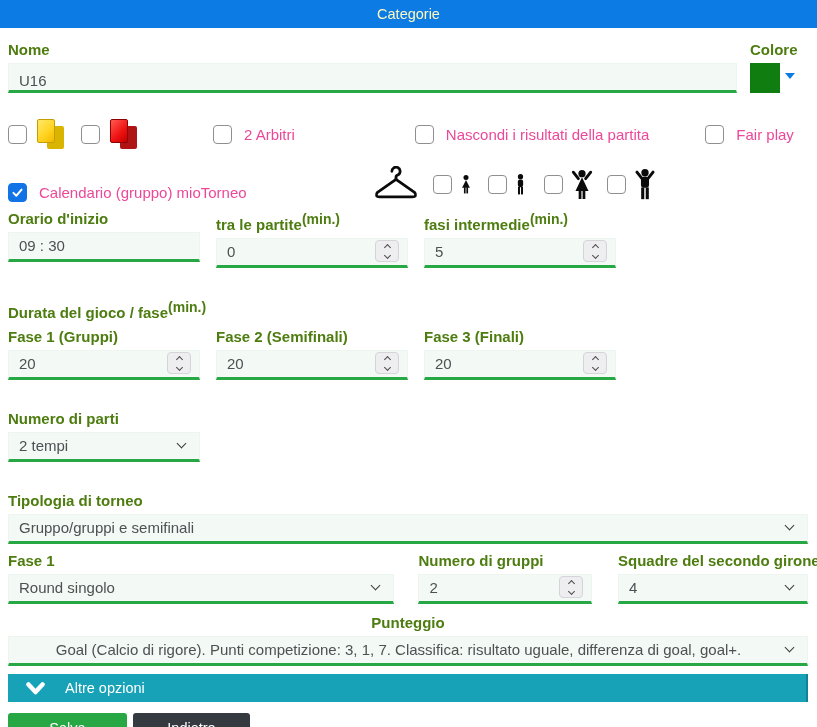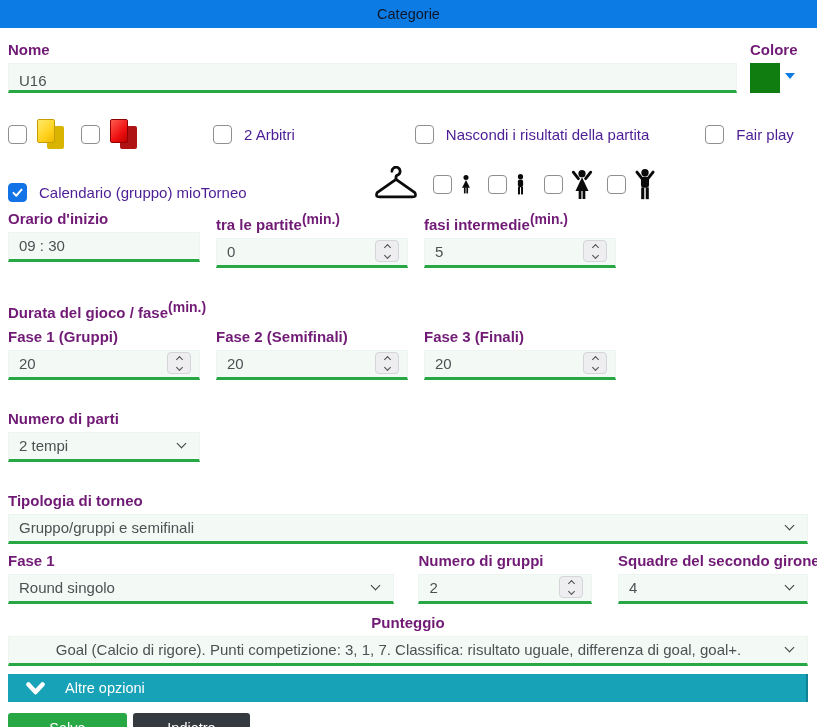--- a/index.html
+++ b/index.html
@@ -3,27 +3,27 @@
 <meta charset="utf-8">
 <style>
   * { box-sizing: border-box; margin: 0; padding: 0; }
   html,body { background:#fff; }
   body {
     width: 817px; height: 727px;
     font-family: "Liberation Sans", sans-serif;
     color: #212529; overflow: hidden;
   }
   .topbar {
-    height: 28px; background: #0d7be4; color: #0f172a;
+    height: 28px; background: #0d7be4; color: #fef9c3;
     display: flex; align-items: center; justify-content: center;
     font-size: 14.5px;
   }
   .page { padding: 13px 9px 0 8px; }
 
-  .lbl { font-weight: 700; font-size: 15px; color: #701a75; line-height: 18px; margin-bottom: 4px; white-space: nowrap; }
+  .lbl { font-weight: 700; font-size: 15px; color: #4d7c0f; line-height: 18px; margin-bottom: 4px; white-space: nowrap; }
   .sup { font-size: 14px; font-weight: 700; vertical-align: super; }
 
   .field, .text-field, .sel {
     height: 30px; background: #f3f9f4;
     border: 1px solid #edf5ee; border-bottom: 3px solid #28a745;
     font-size: 15px; color: #4d5154; width: 100%;
     display: flex; align-items: center; padding: 0 8px 2px 10px;
   }
   .text-field { font-family: "Liberation Sans", sans-serif; outline: none; display: block; padding-top: 8px; }
   .field-val { flex: 1 1 auto; overflow: hidden; white-space: nowrap; }
@@ -50,21 +50,21 @@
   .swatch-row { display: flex; align-items: flex-start; }
   .swatch { width: 30px; height: 30px; background: #0f7d0f; cursor: pointer; }
   .tri-blue { width: 0; height: 0; border-left: 5px solid transparent; border-right: 5px solid transparent; border-top: 6px solid #0d7be4; margin: 10px 0 0 5px; cursor: pointer; }
 
   .cards-row { display: flex; align-items: center; margin-top: 26px; height: 30px; }
   .cb {
     width: 19px; height: 19px; background: #fff;
     border: 1.5px solid #8f8f8f; border-radius: 4px; cursor: pointer; flex: 0 0 auto;
   }
   .cb.checked { background: #1173e6; border-color: #1173e6; display: flex; align-items: center; justify-content: center; }
-  .cb-label { font-size: 15px; color: #4c1d95; margin-left: 12px; white-space: nowrap; }
+  .cb-label { font-size: 15px; color: #ec4899; margin-left: 12px; white-space: nowrap; }
   .cb-group { display: flex; align-items: center; cursor: pointer; }
 
   .card-icon { position: relative; width: 27px; height: 30px; flex: 0 0 auto; }
   .card-icon .back  { position: absolute; right: 0; bottom: 0; width: 17px; height: 23px; border-radius: 2px; }
   .card-icon .front { position: absolute; left: 0; top: 0; width: 18px; height: 24px; border-radius: 2px; }
   .card-icon.yellow .back  { background: #d9b400; }
   .card-icon.yellow .front { background: linear-gradient(135deg,#ffe96a,#ffd21e 60%,#efb800); border: 1px solid #c79e00; }
   .card-icon.red .back  { background: #b01313; }
   .card-icon.red .front { background: linear-gradient(135deg,#ff5a4f,#ee1111 60%,#c40000); border: 1px solid #8f0000; }
 

